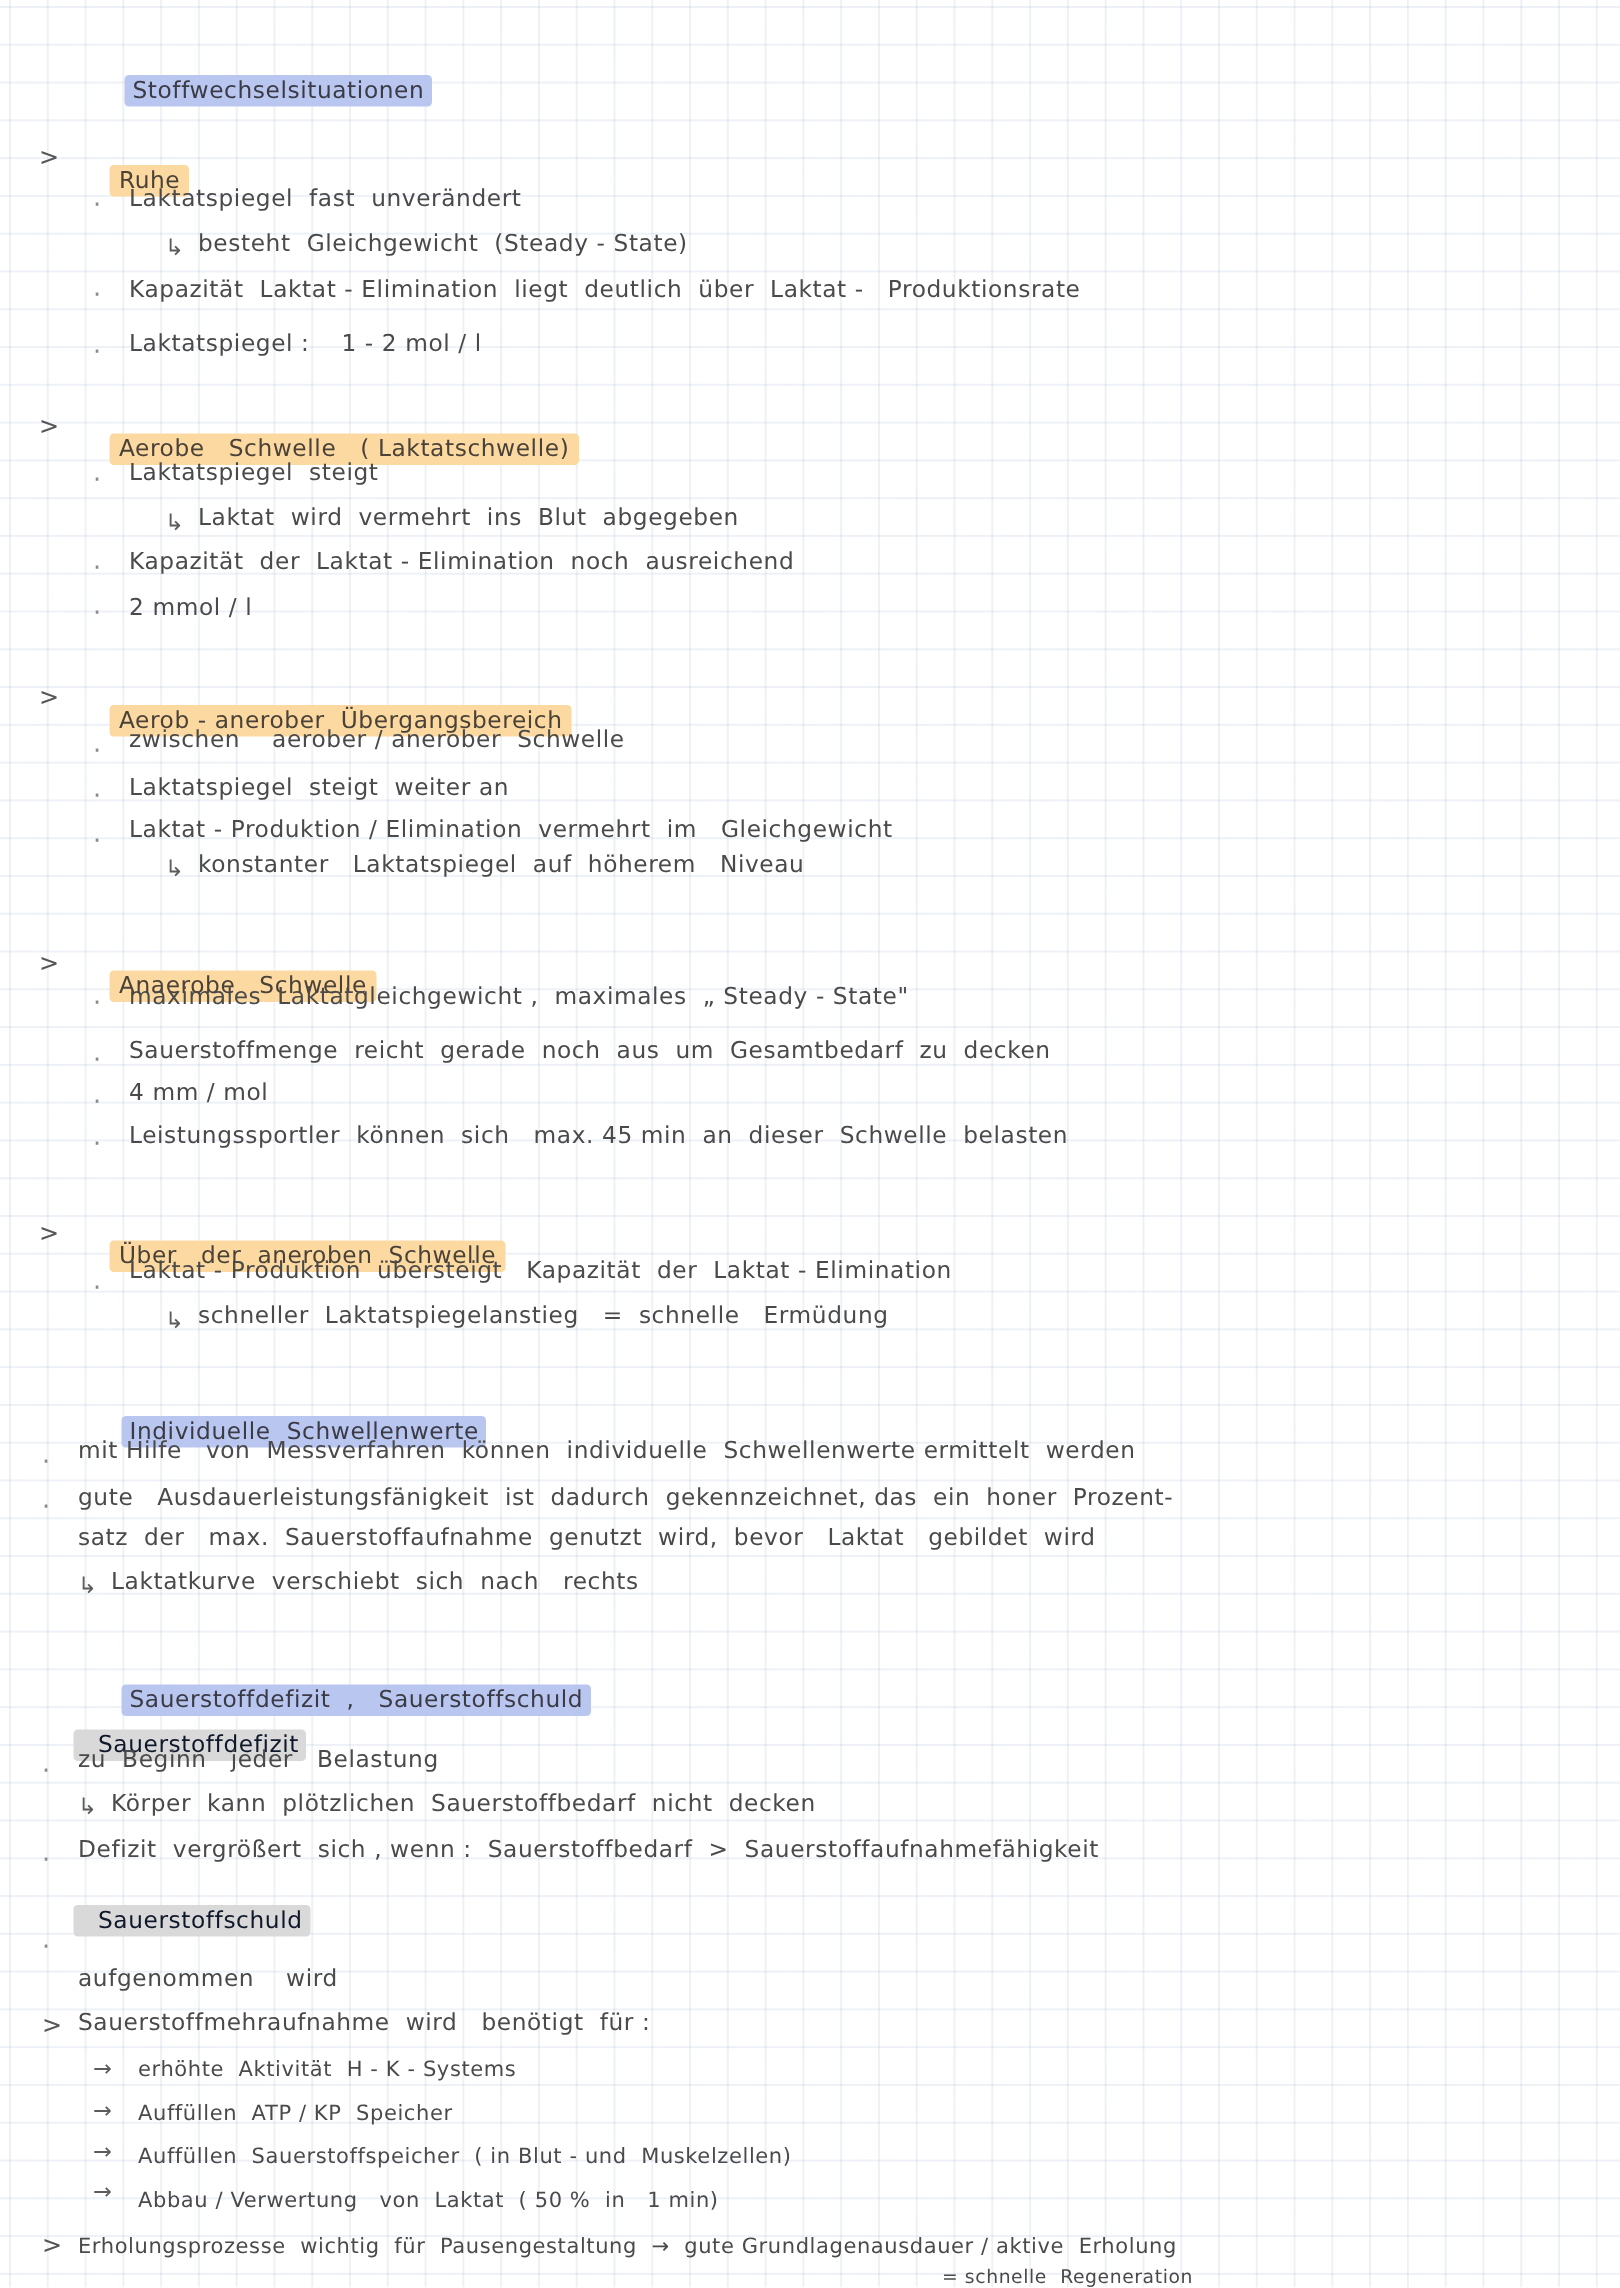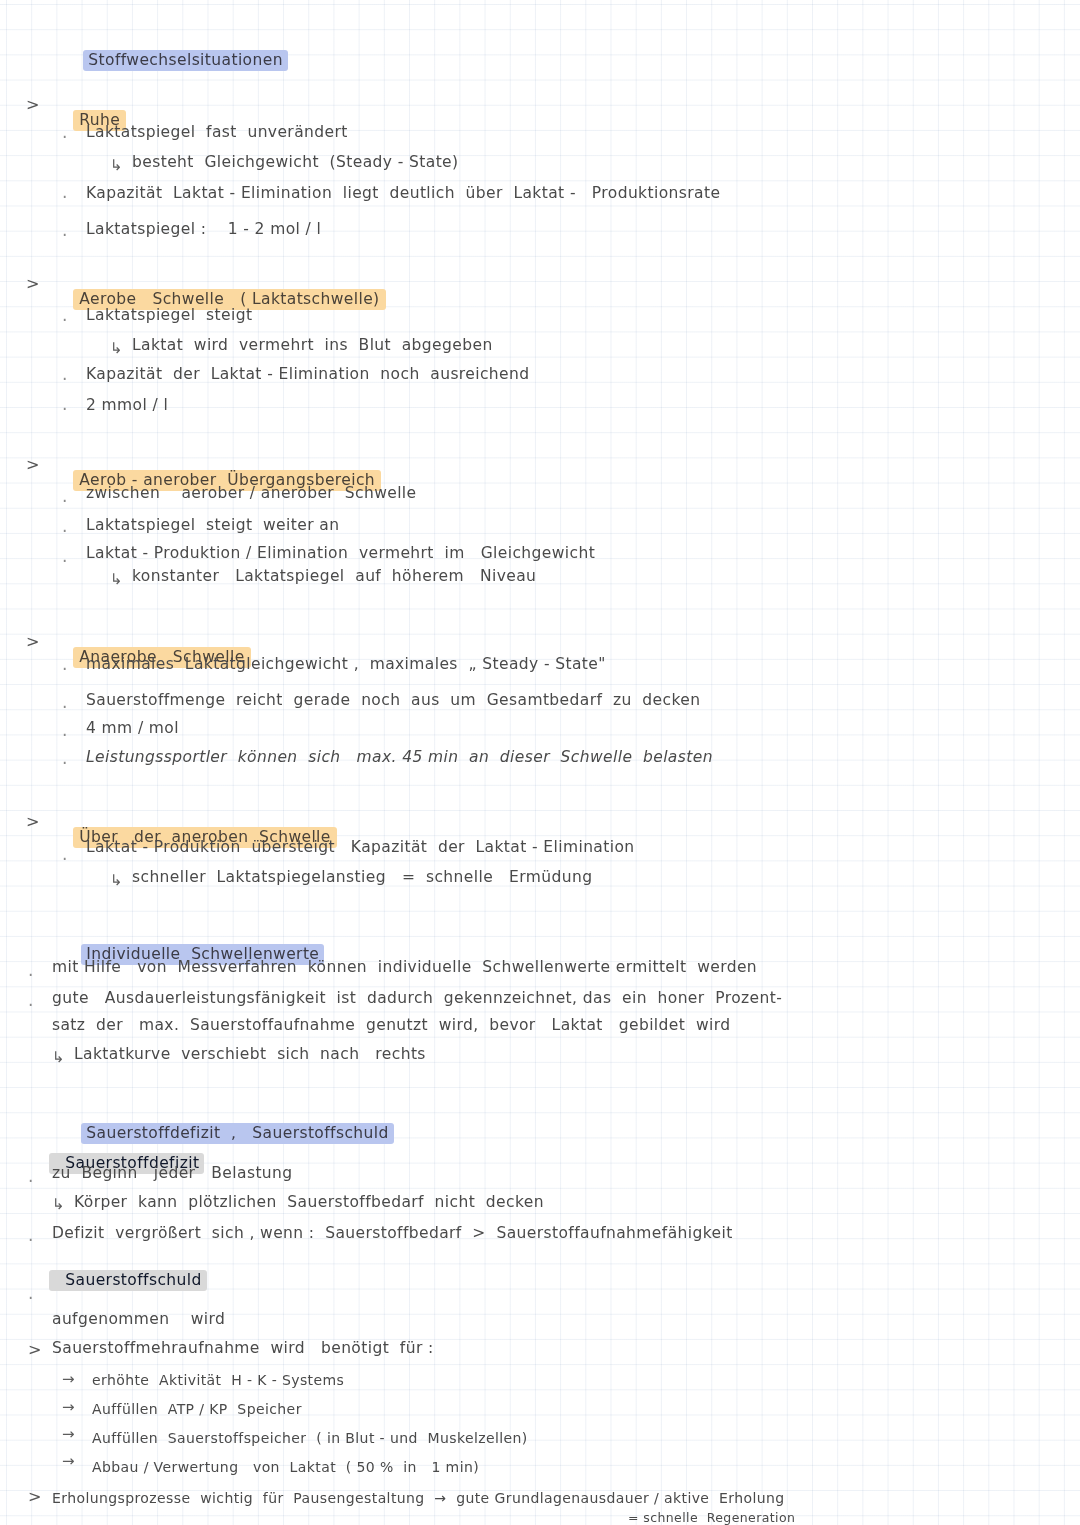--- a/index.html
+++ b/index.html
@@ -136,21 +136,21 @@
   <div class="line" style="left:52px; top:630px;">
     <span class="hl-orange">Anaerobe   Schwelle</span>
   </div>
   <div class="dot" style="left:62px; top:662px;">·</div>
   <div class="line" style="left:86px; top:655px;">maximales  Laktatgleichgewicht ,  maximales  „ Steady - State"</div>
   <div class="dot" style="left:62px; top:700px;">·</div>
   <div class="line" style="left:86px; top:691px;">Sauerstoffmenge  reicht  gerade  noch  aus  um  Gesamtbedarf  zu  decken</div>
   <div class="dot" style="left:62px; top:728px;">·</div>
   <div class="line" style="left:86px; top:719px;">4 mm / mol</div>
   <div class="dot" style="left:62px; top:756px;">·</div>
-  <div class="line" style="left:86px; top:748px;font-style:italic;">Leistungssportler  können  sich   max. 45 min  an  dieser  Schwelle  belasten</div>
+  <div class="line" style="left:86px; top:748px;">Leistungssportler  können  sich   max. 45 min  an  dieser  Schwelle  belasten</div>
 
   <div class="section-gt" style="left:26px; top:812px;">&gt;</div>
   <div class="line" style="left:52px; top:810px;">
     <span class="hl-orange">Über   der  aneroben  Schwelle</span>
   </div>
   <div class="dot" style="left:62px; top:852px;">·</div>
   <div class="line" style="left:86px; top:838px;">Laktat - Produktion  übersteigt   Kapazität  der  Laktat - Elimination</div>
   <div class="hook" style="left:110px; top:871px;">↳</div>
   <div class="line" style="left:132px; top:868px;">schneller  Laktatspiegelanstieg   =  schnelle   Ermüdung</div>
 

